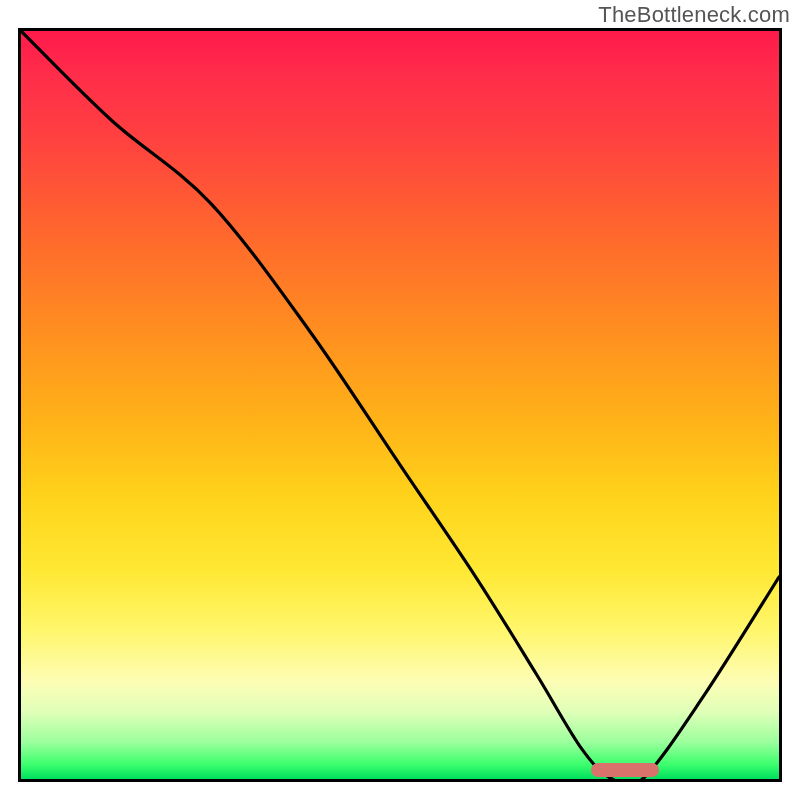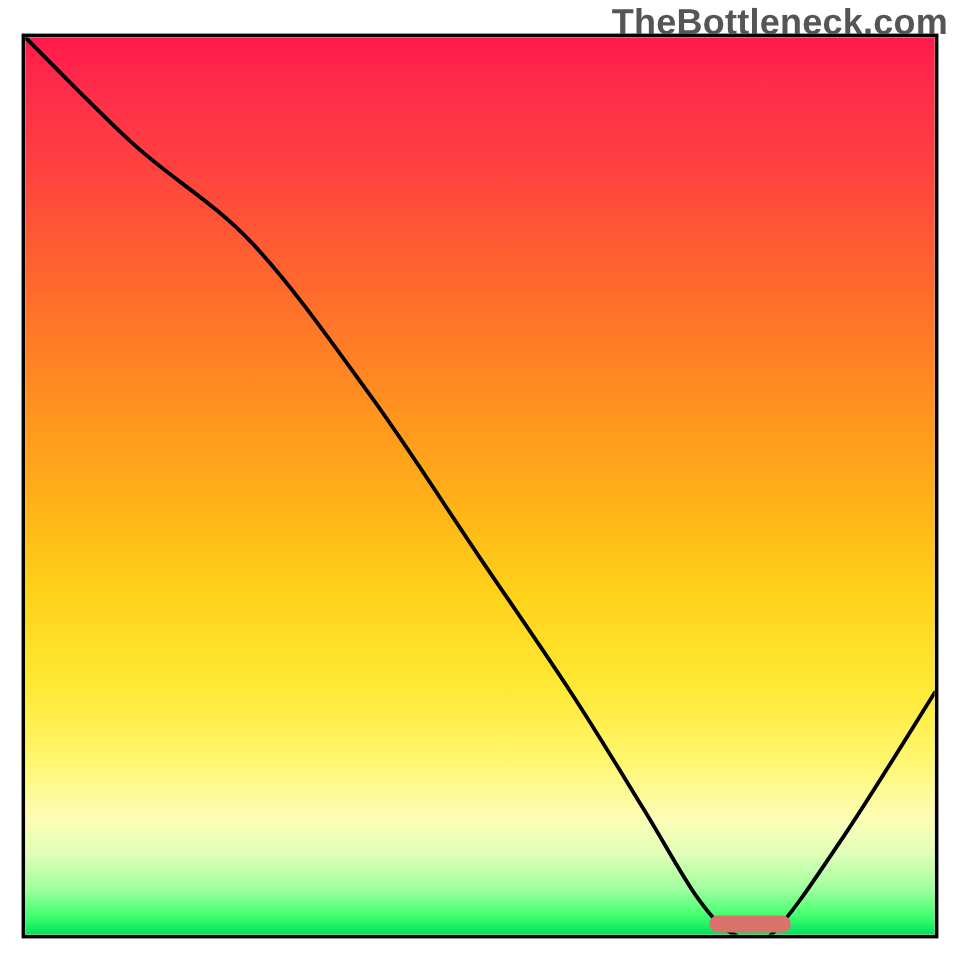--- a/index.html
+++ b/index.html
@@ -14,22 +14,22 @@
   .stage {
     position: relative;
     width: 800px;
     height: 800px;
   }
   .watermark {
     position: absolute;
     top: 2px;
     right: 10px;
     color: #555;
-    font-size: 30px;
-    font-weight: 700;
+    font-size: 22px;
+    font-weight: 400;
     letter-spacing: 0.2px;
     z-index: 20;
   }
   .plot-frame {
     position: absolute;
     left: 18px;
     top: 28px;
     width: 764px;
     height: 754px;
     border: 3px solid #000;

